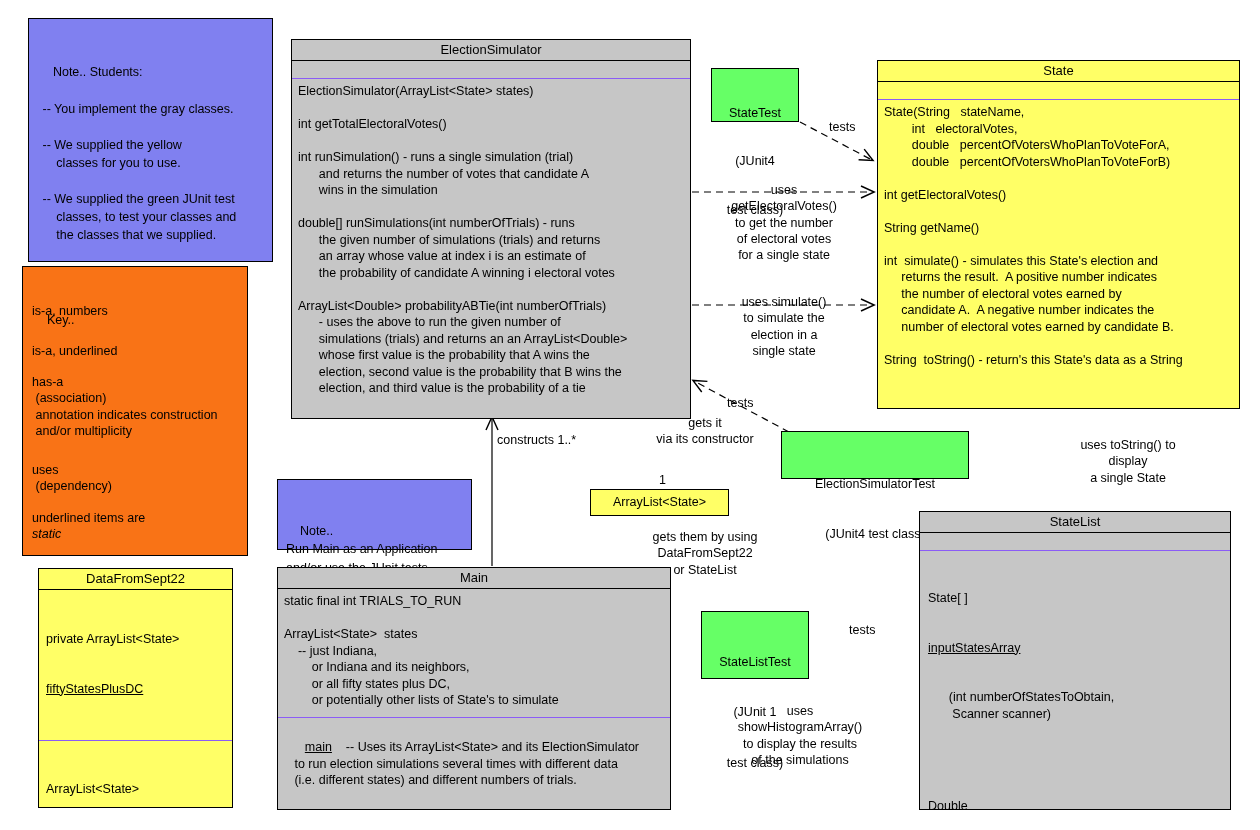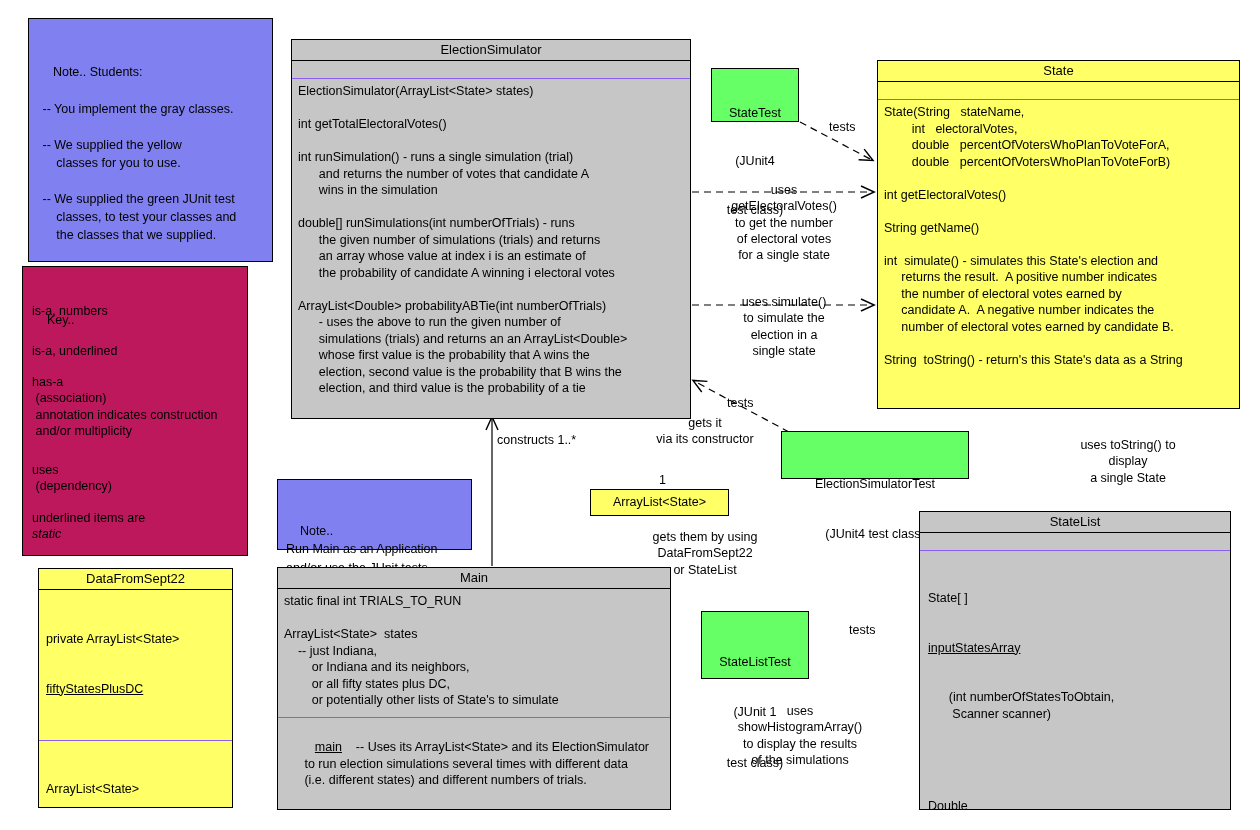--- a/index.html
+++ b/index.html
@@ -14,21 +14,21 @@
   .uml .hdr{text-align:center;padding:2px 0 3px 0;border-bottom:1px solid #000;font-size:13px;}
   .uml .sec{padding:4px 6px 6px 6px;white-space:pre;line-height:1.32;}
   .uml .sec.bordered{border-bottom:1px solid #8b5cf6;}
   .gray{background:#c6c6c6;}
   .yellow{background:#ffff66;}
   .green{background:#66ff66;}
 
   
   .note{position:absolute;border:1px solid #000;box-sizing:border-box;
         background:#8080f0;padding:8px 10px;white-space:pre;line-height:1.45;}
-  .note.pink{background:#be185d;}
+  .note.pink{background:#f97316;}
   .note .foldwrap{position:absolute;right:0;top:0;width:19px;height:19px;overflow:hidden;}
 
   
   .lbl{position:absolute;white-space:pre;line-height:1.3;font-size:12.5px;}
   .lbl.c{text-align:center;}
 
   .u{text-decoration:underline;}
   .it{font-style:italic;}
 </style>
 </head>
@@ -238,21 +238,21 @@
 
   <div class="uml gray" style="left:277px;top:567px;width:394px;height:243px;">
     <div class="hdr">Main</div>
     <div class="sec bordered" style="padding:4px 6px 8px 6px;">static final int TRIALS_TO_RUN
 
 ArrayList&lt;State&gt;  states
     -- just Indiana,
         or Indiana and its neighbors,
         or all fifty states plus DC,
         or potentially other lists of State's to simulate</div>
-    <div class="sec" style="padding:5px 16px;">
+    <div class="sec" style="padding:5px 6px;">
       <span class="u">main</span><span>    -- Uses its ArrayList&lt;State&gt; and its ElectionSimulator
    to run election simulations several times with different data
    (i.e. different states) and different numbers of trials.</span>
     </div>
   </div>
 
   <div class="uml yellow" style="left:38px;top:568px;width:195px;height:240px;">
     <div class="hdr">DataFromSept22</div>
     <div class="sec bordered" style="padding:8px 8px 10px 7px;">
       <div>private ArrayList&lt;State&gt;</div>

